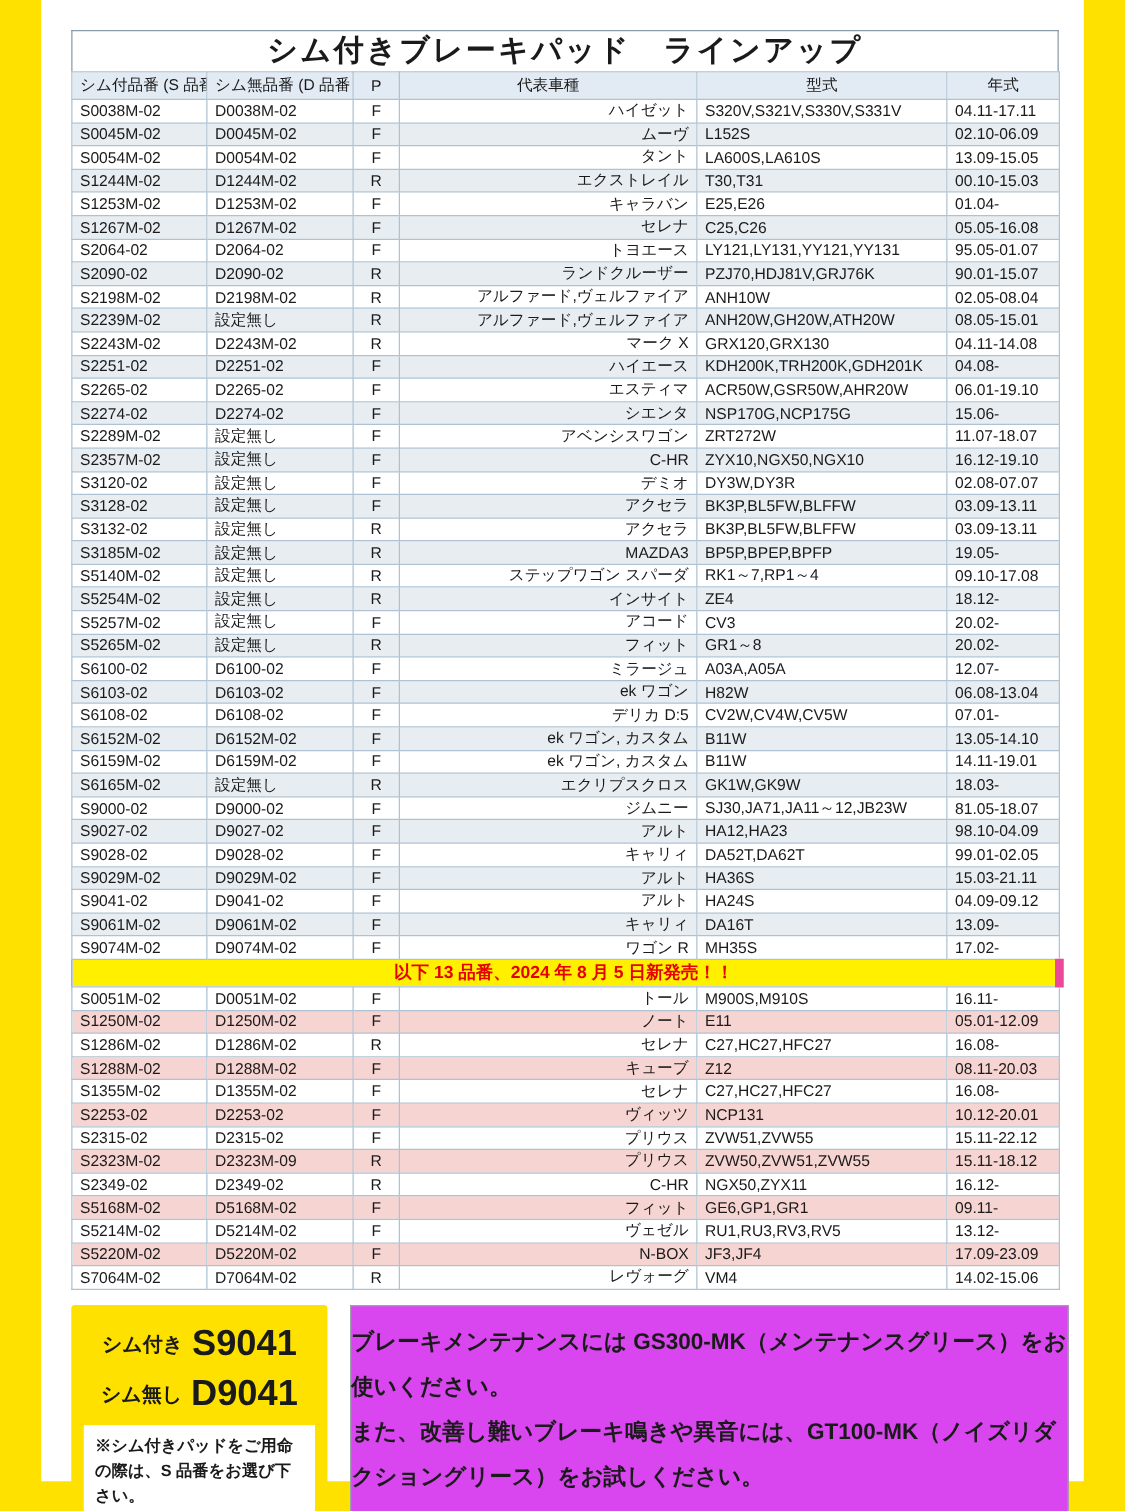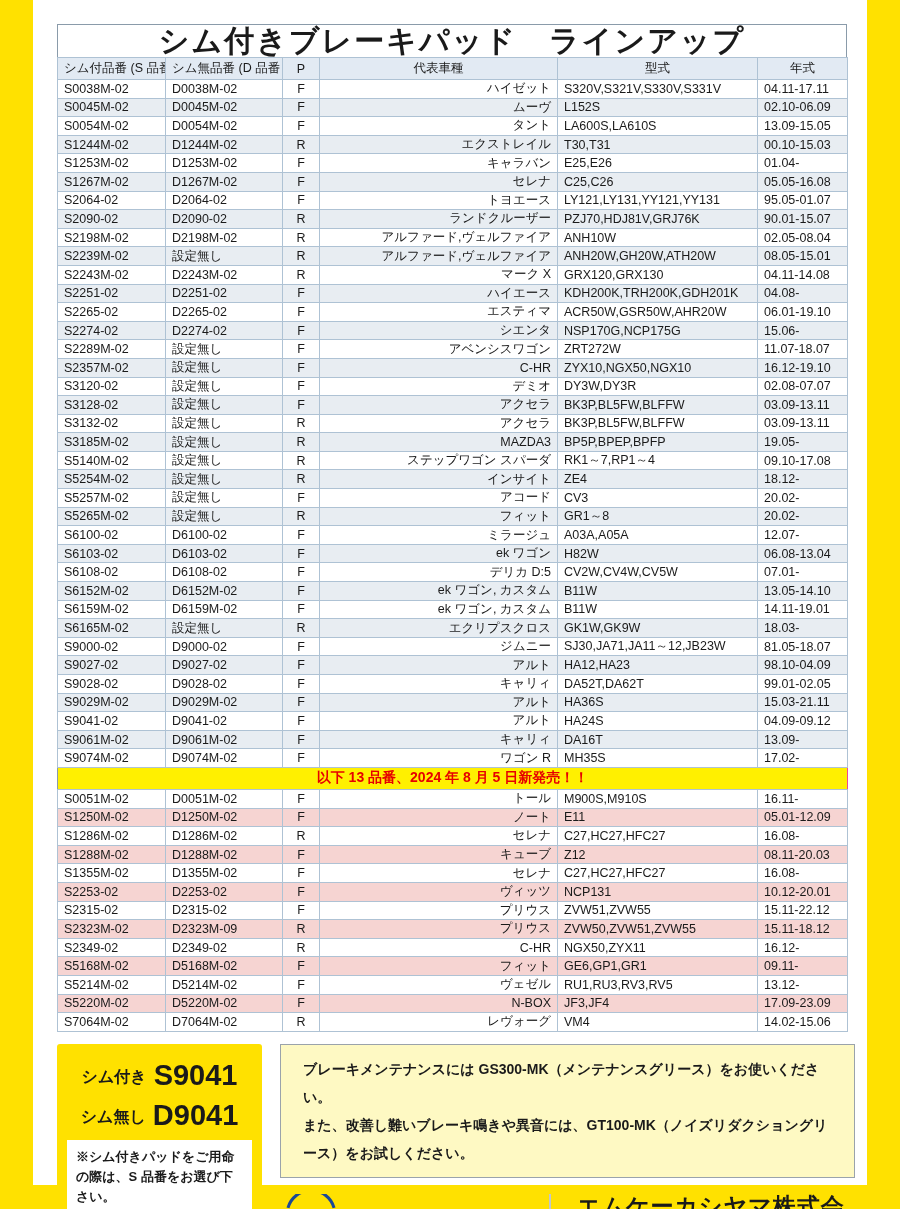--- a/index.html
+++ b/index.html
@@ -13,21 +13,21 @@
   }
   .sheet {
     position:absolute; left:33px; top:0; width:834px; height:1185px;
     background:#ffffff;
     padding:24px 12px 0 24px;
   }
   .title-box {
     width:790px; height:33px;
     border:1px solid #8a9bAA; border-bottom:none;
     text-align:center;
-    font-size:30px; font-weight:bold; letter-spacing:2px;
+    font-size:24px; font-weight:bold; letter-spacing:2px;
     line-height:31px;
   }
   table.lineup {
     width:790px; border-collapse:collapse; table-layout:fixed;
     border:1px solid #8a9bAA;
   }
   table.lineup th, table.lineup td {
     border:1px solid #aec2d4;
     font-size:12.5px;
     height:18.6px;
@@ -42,43 +42,43 @@
   td.c0, td.c1 { text-align:left; }
   td.c2 { text-align:center; }
   td.c3 { text-align:right; padding-left:40px; }
   td.c4, td.c5 { text-align:left; }
   tr.alt td { background:var(--row-alt,#e8edf2); }
   tr.pink td { background:var(--row-pink,#f6d4d2); }
   tr.banner-row td {
     background:var(--banner-yellow,#fff000);
     color:var(--banner-red,#e60000);
     font-weight:bold; font-size:14px; text-align:center; height:22px;
-    border-left:1px solid #8a9bAA; border-right:1px solid #ec4899;
+    border-left:1px solid #8a9bAA; border-right:7px solid #ec4899;
   }
   .bottom { display:flex; margin-top:12px; align-items:stretch; }
   .promo {
     width:205px; min-height:133px;
     background:var(--page-yellow,#FFE100);
     border-radius:3px;
     padding:12px 10px 10px 10px;
     text-align:center;
   }
   .promo-line { margin:3px 0 7px 0; white-space:nowrap; }
   .promo-label { font-size:16px; font-weight:bold; margin-right:7px; vertical-align:3px; }
   .promo-value { font-size:29px; font-weight:bold; letter-spacing:0px; }
   .promo-note {
     background:#ffffff; margin-top:8px; padding:7px 9px;
     font-size:13px; line-height:1.55; text-align:left; font-weight:bold;
   }
   .right-col { flex:1; margin-left:18px; display:flex; flex-direction:column; }
   .grease-box {
     border:1px solid #9aa3ab;
-    padding:10px 22px;
-    font-size:14px; line-height:2.0; font-weight:bold;
-    background:#fef9c3;
+    padding:10px 0;
+    font-size:18px; line-height:2.0; font-weight:bold;
+    background:#d946ef;
   }
   .brand-row {
     display:flex; align-items:center; justify-content:center;
     gap:26px; margin-top:13px; height:62px;
   }
   .logo { display:flex; align-items:center; gap:5px; }
   .logo-kashiyama {
     color:var(--logo-blue,#1b4897);
     font-size:28px; font-weight:bold; letter-spacing:1px;text-align:center;
   }

